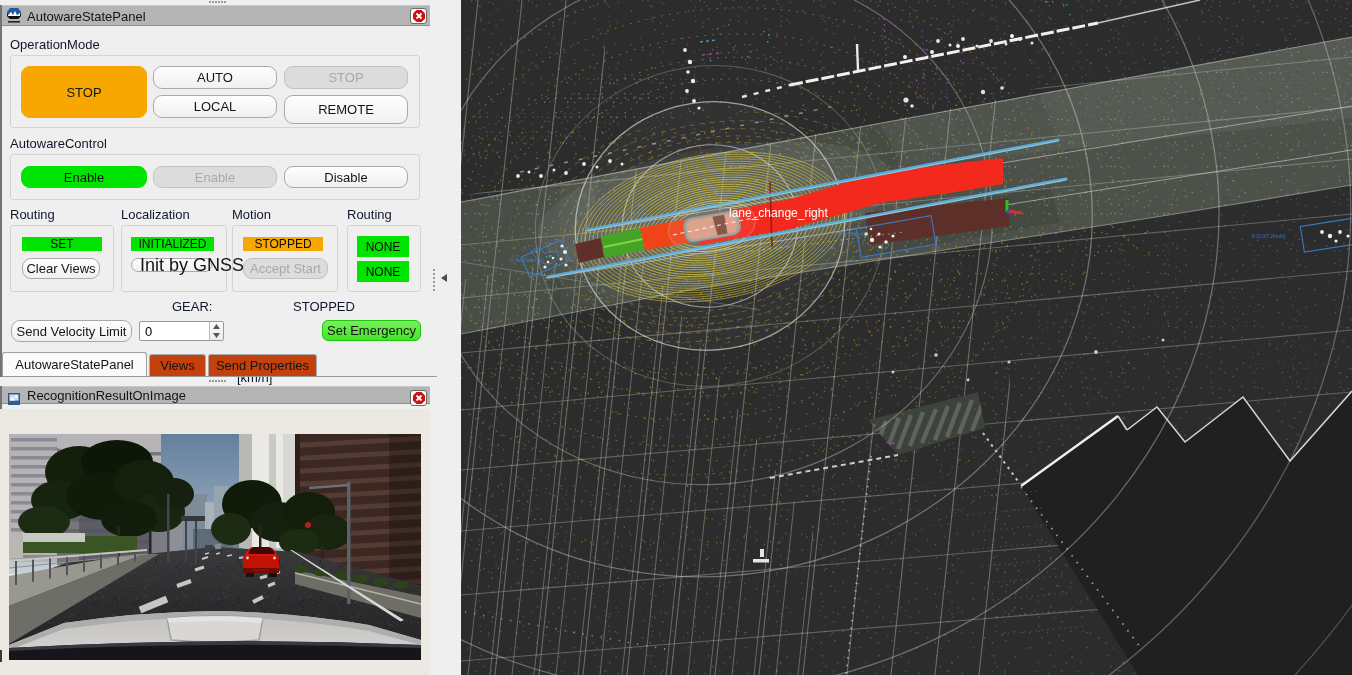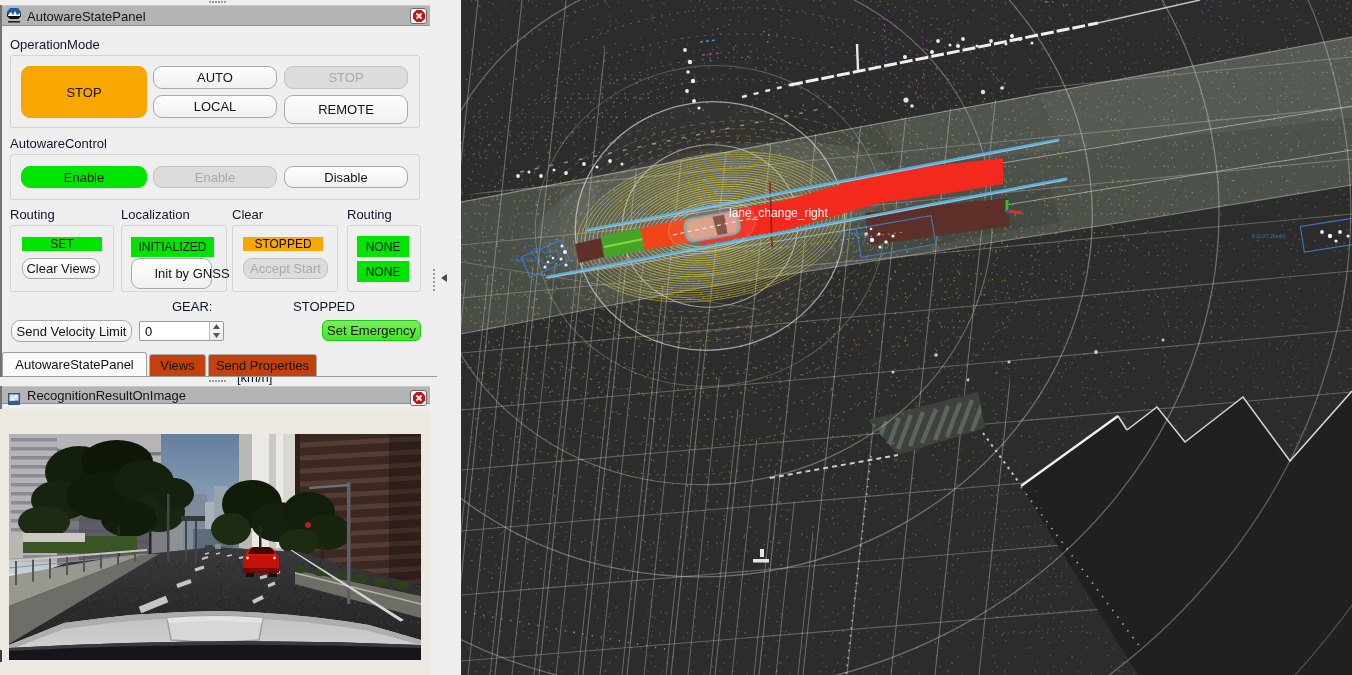--- a/index.html
+++ b/index.html
@@ -57,30 +57,30 @@
 <div class="btn dis" style="left:284px;top:66px;width:124px;height:23px;font-size:13px;">STOP</div>
 <div class="btn" style="left:153px;top:95px;width:124px;height:23px;font-size:13px;">LOCAL</div>
 <div class="btn" style="left:284px;top:95px;width:124px;height:29px;font-size:13px;">REMOTE</div>
 <div class="lbl" style="left:10px;top:136px;">AutowareControl</div>
 <div class="gbox" style="left:10px;top:154px;width:410px;height:46px;"></div>
 <div class="btn green" style="left:21px;top:166px;width:126px;height:22px;font-size:13px;">Enable</div>
 <div class="btn dis" style="left:153px;top:166px;width:124px;height:22px;font-size:13px;">Enable</div>
 <div class="btn" style="left:284px;top:166px;width:124px;height:22px;font-size:13px;">Disable</div>
 <div class="lbl" style="left:10px;top:207px;">Routing</div>
 <div class="lbl" style="left:121px;top:207px;">Localization</div>
-<div class="lbl" style="left:232px;top:207px;">Clear</div>
+<div class="lbl" style="left:232px;top:207px;">Motion</div>
 <div class="lbl" style="left:347px;top:207px;">Routing</div>
 <div class="gbox" style="left:10px;top:225px;width:104px;height:67px;"></div>
 <div class="gbox" style="left:121px;top:225px;width:106px;height:67px;"></div>
 <div class="gbox" style="left:232px;top:225px;width:106px;height:67px;"></div>
 <div class="gbox" style="left:347px;top:225px;width:74px;height:67px;"></div>
 <div class="badge" style="left:22px;top:237px;width:80px;height:14px;background:#00e400;font-size:12px;">SET</div>
 <div class="btn" style="left:22px;top:258px;width:78px;height:21px;font-size:13px;">Clear Views</div>
-<div class="badge" style="left:131px;top:237px;width:83px;height:20px;background:#00e400;font-size:12px;">INITIALIZED</div>
-<div class="btn" style="left:131px;top:258px;width:81px;height:31px;font-size:13px;padding-left:41px;">Init by GNSS</div>
+<div class="badge" style="left:131px;top:237px;width:83px;height:14px;background:#00e400;font-size:12px;">INITIALIZED</div>
+<div class="btn" style="left:131px;top:258px;width:81px;height:14px;font-size:18px;padding-left:41px;">Init by GNSS</div>
 <div class="badge" style="left:243px;top:237px;width:80px;height:14px;background:#f8a600;font-size:12px;">STOPPED</div>
 <div class="btn dis" style="left:243px;top:258px;width:85px;height:21px;font-size:13px;">Accept Start</div>
 <div class="badge" style="left:357px;top:236px;width:52px;height:21px;background:#00e400;font-size:12px;">NONE</div>
 <div class="badge" style="left:357px;top:261px;width:52px;height:21px;background:#00e400;font-size:12px;">NONE</div>
 <div class="lbl" style="left:172px;top:299px;">GEAR:</div>
 <div class="lbl" style="left:293px;top:299px;">STOPPED</div>
 <div class="btn" style="left:11px;top:320px;width:121px;height:22px;font-size:13px;">Send Velocity Limit</div>
 <div class="spin" style="left:139px;top:321px;width:85px;height:20px;">
       <span style="position:absolute;left:5px;top:2px;font-size:13px;">0</span>
       <div class="spinbtns">

